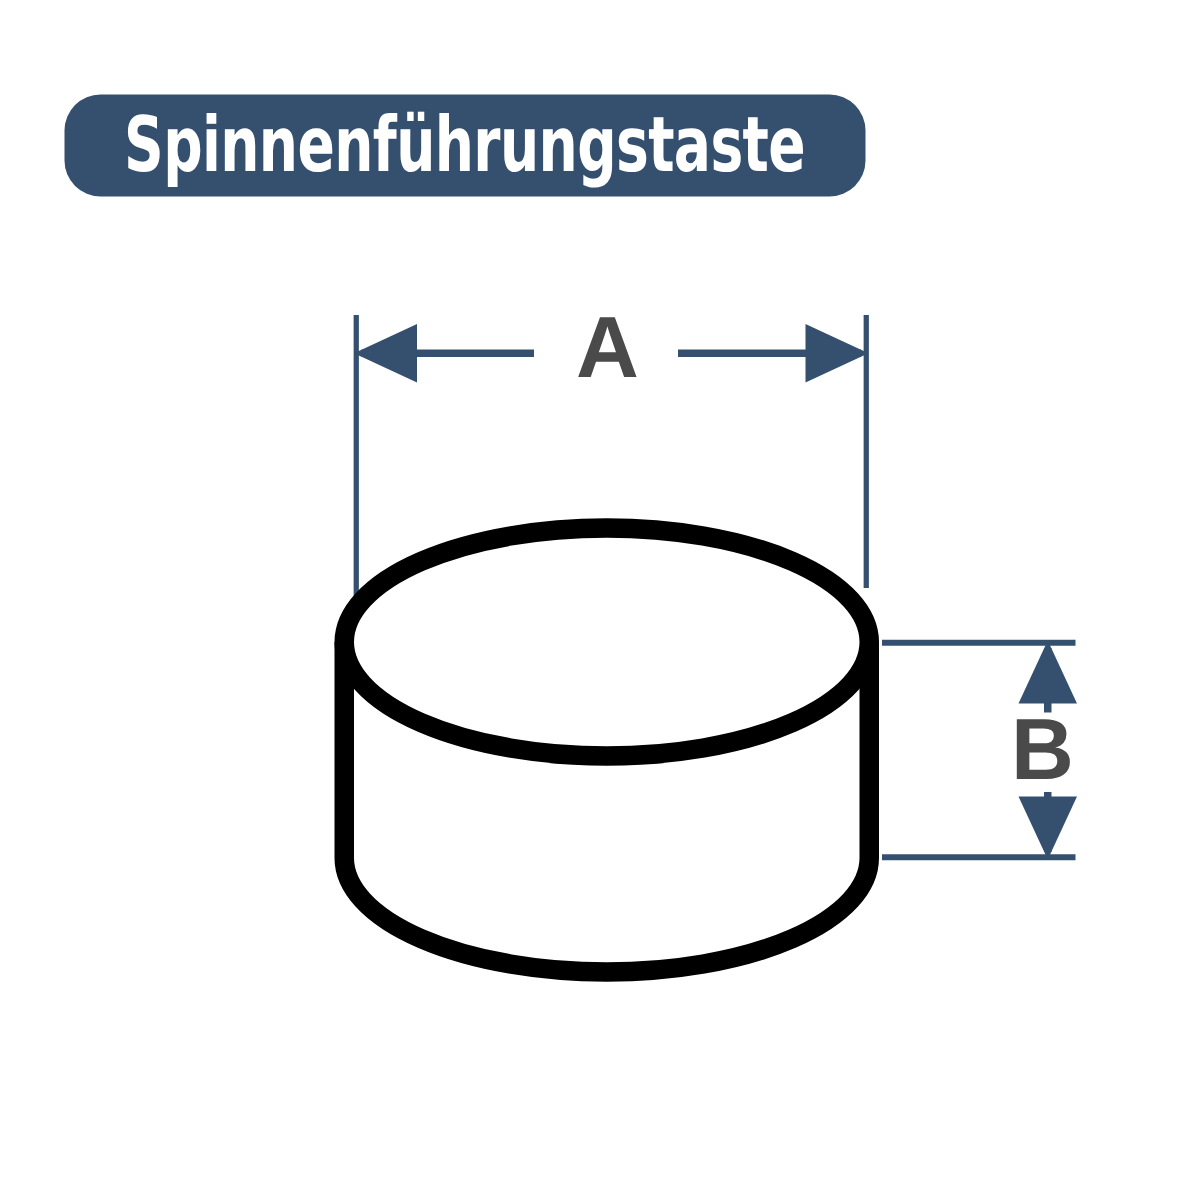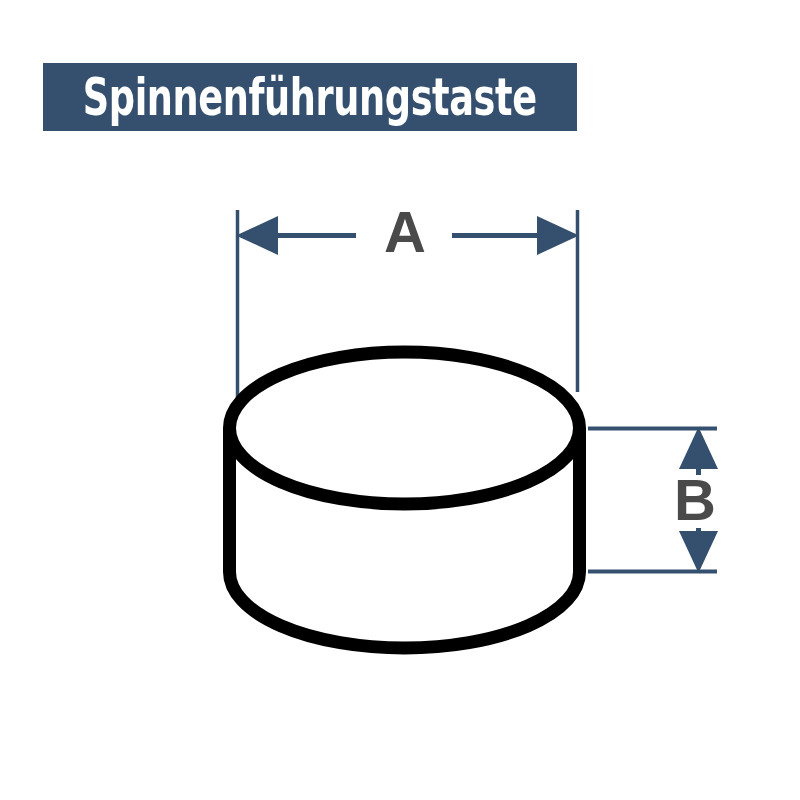--- a/index.html
+++ b/index.html
@@ -24,20 +24,21 @@
     position: absolute;
     left: 43px;
     top: 63px;
     width: 534px;
     height: 68px;
     background: #35506f;
     display: flex;
     align-items: center;
     justify-content: center;
     box-sizing: border-box;
+    border-radius: 24px;
   }
   #title-text {
     color: #ffffff;
     font-family: "Liberation Sans Narrow", "DejaVu Sans Condensed", "Liberation Sans", sans-serif;
     font-weight: bold;
     font-size: 51px;
     line-height: 1;
     letter-spacing: -0.5px;
     transform: scaleX(0.80);
     transform-origin: center center;

